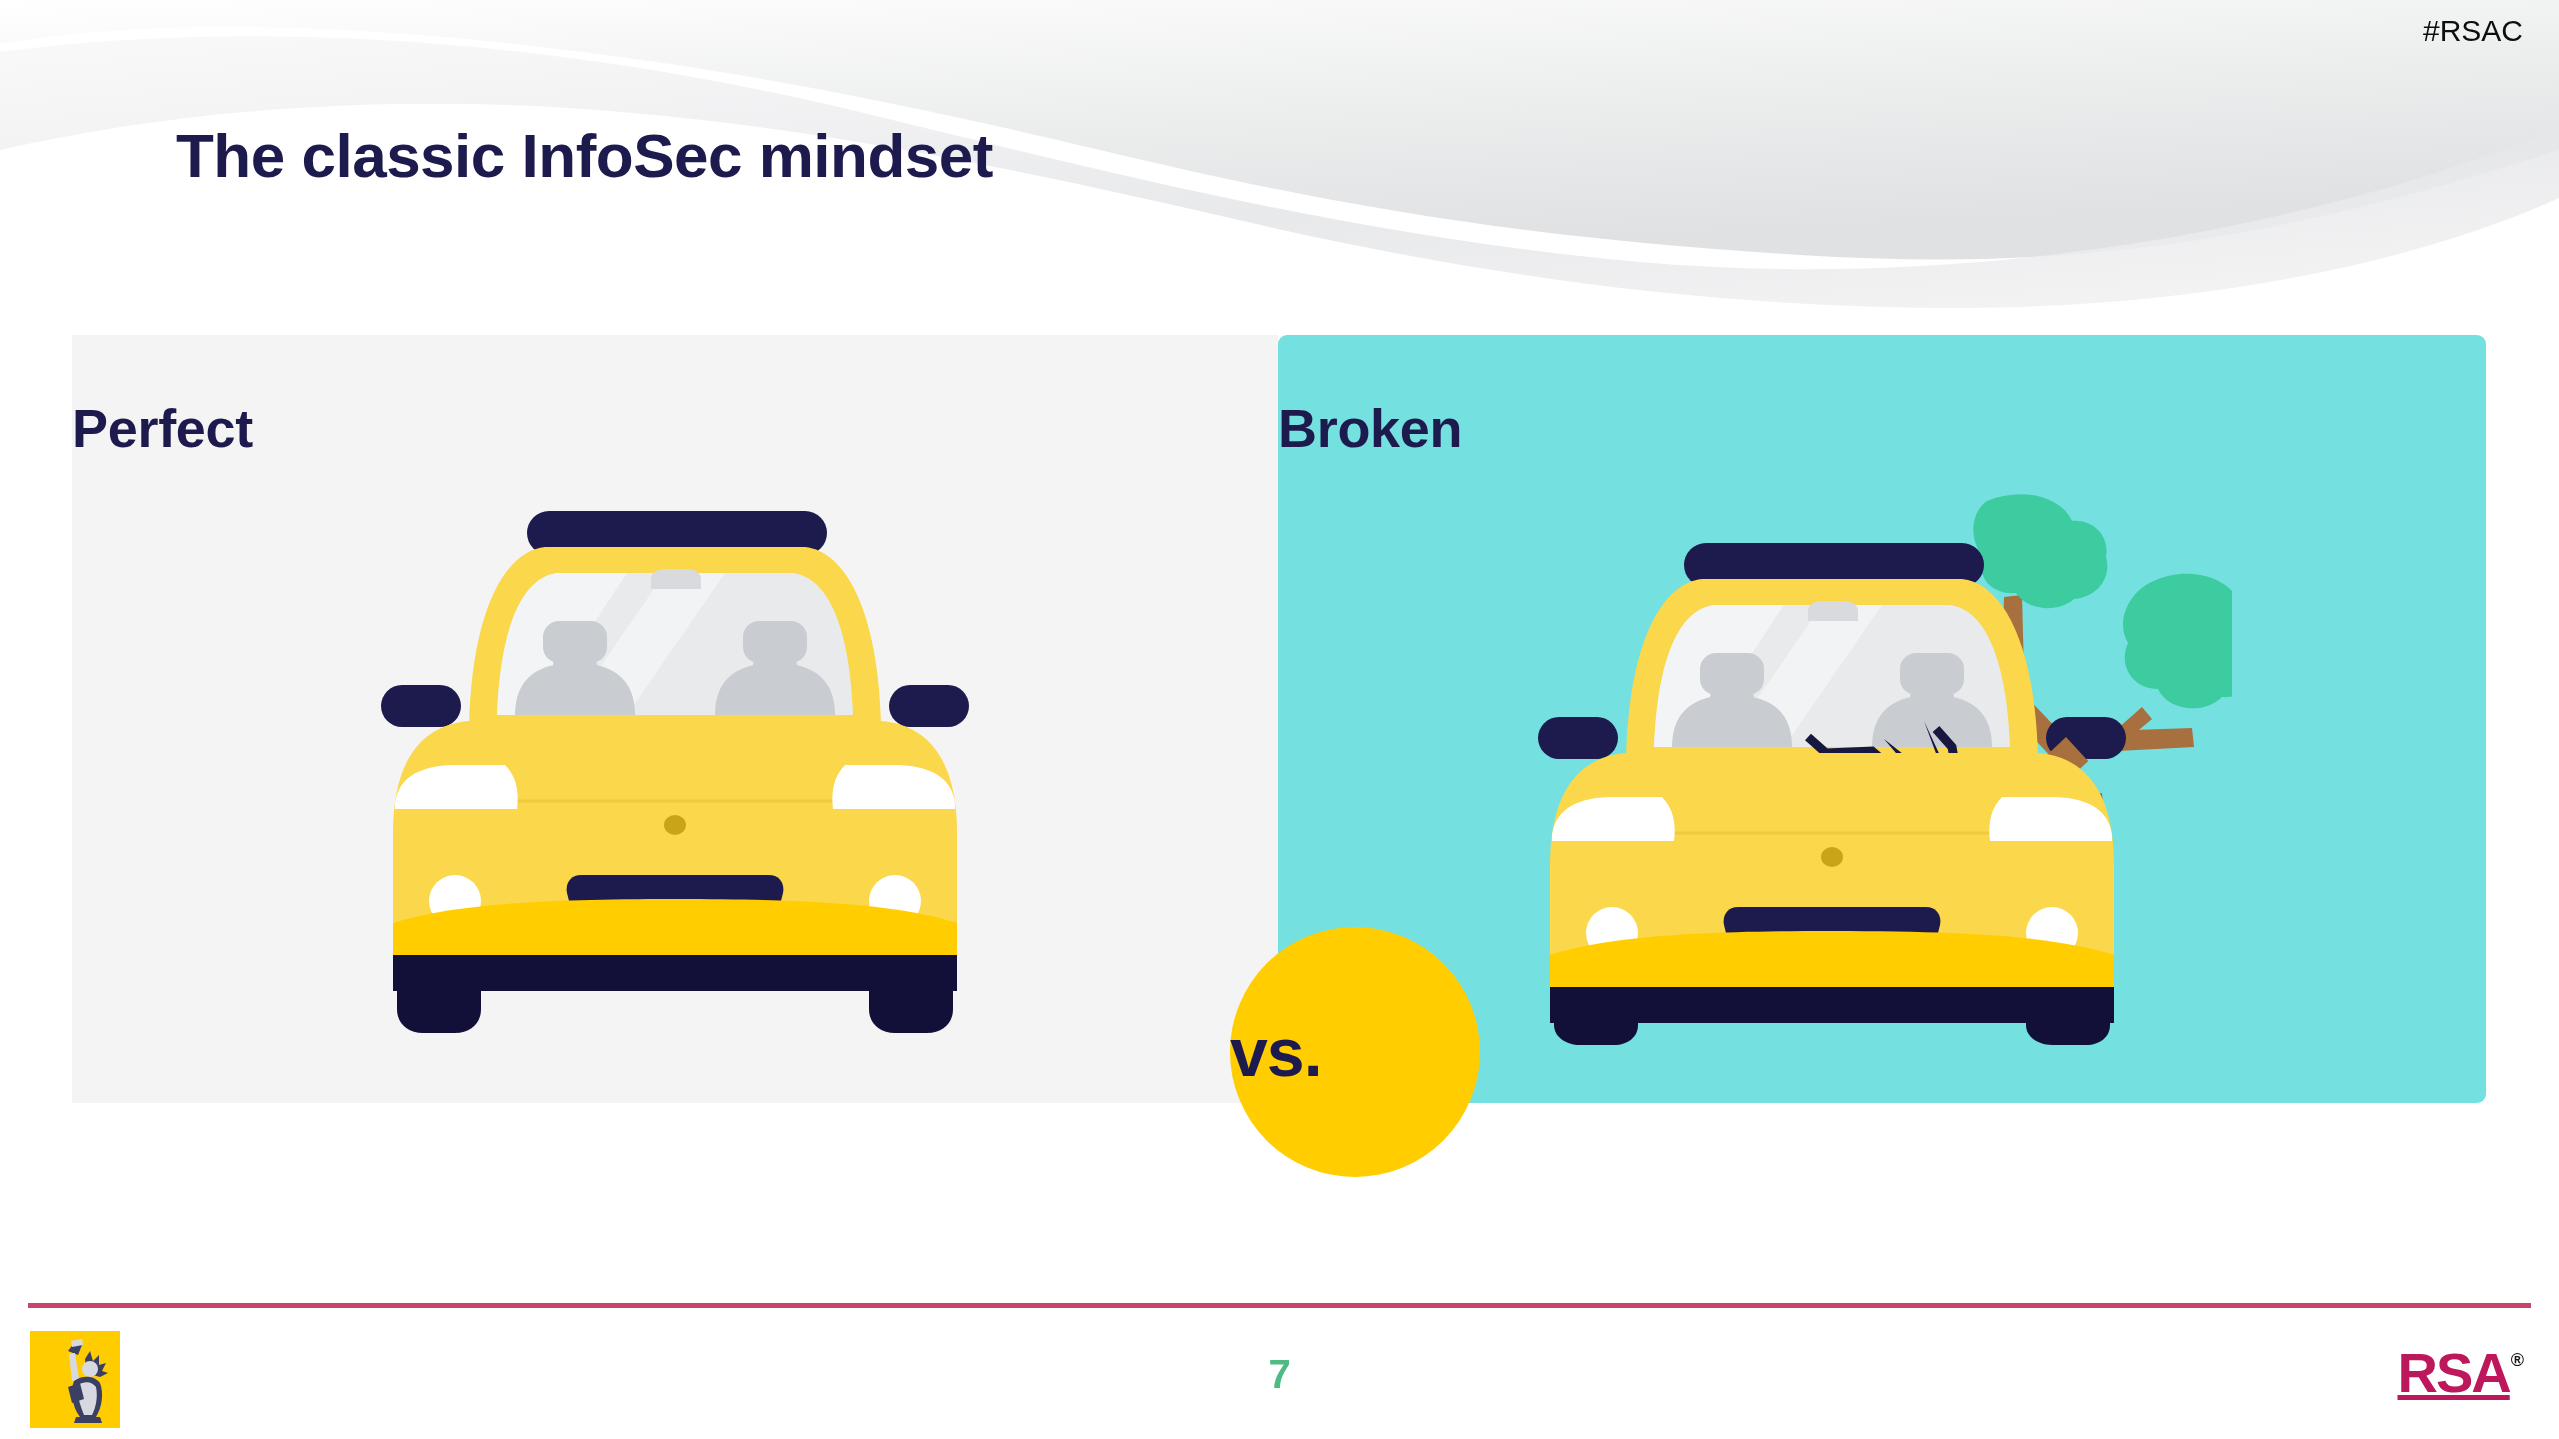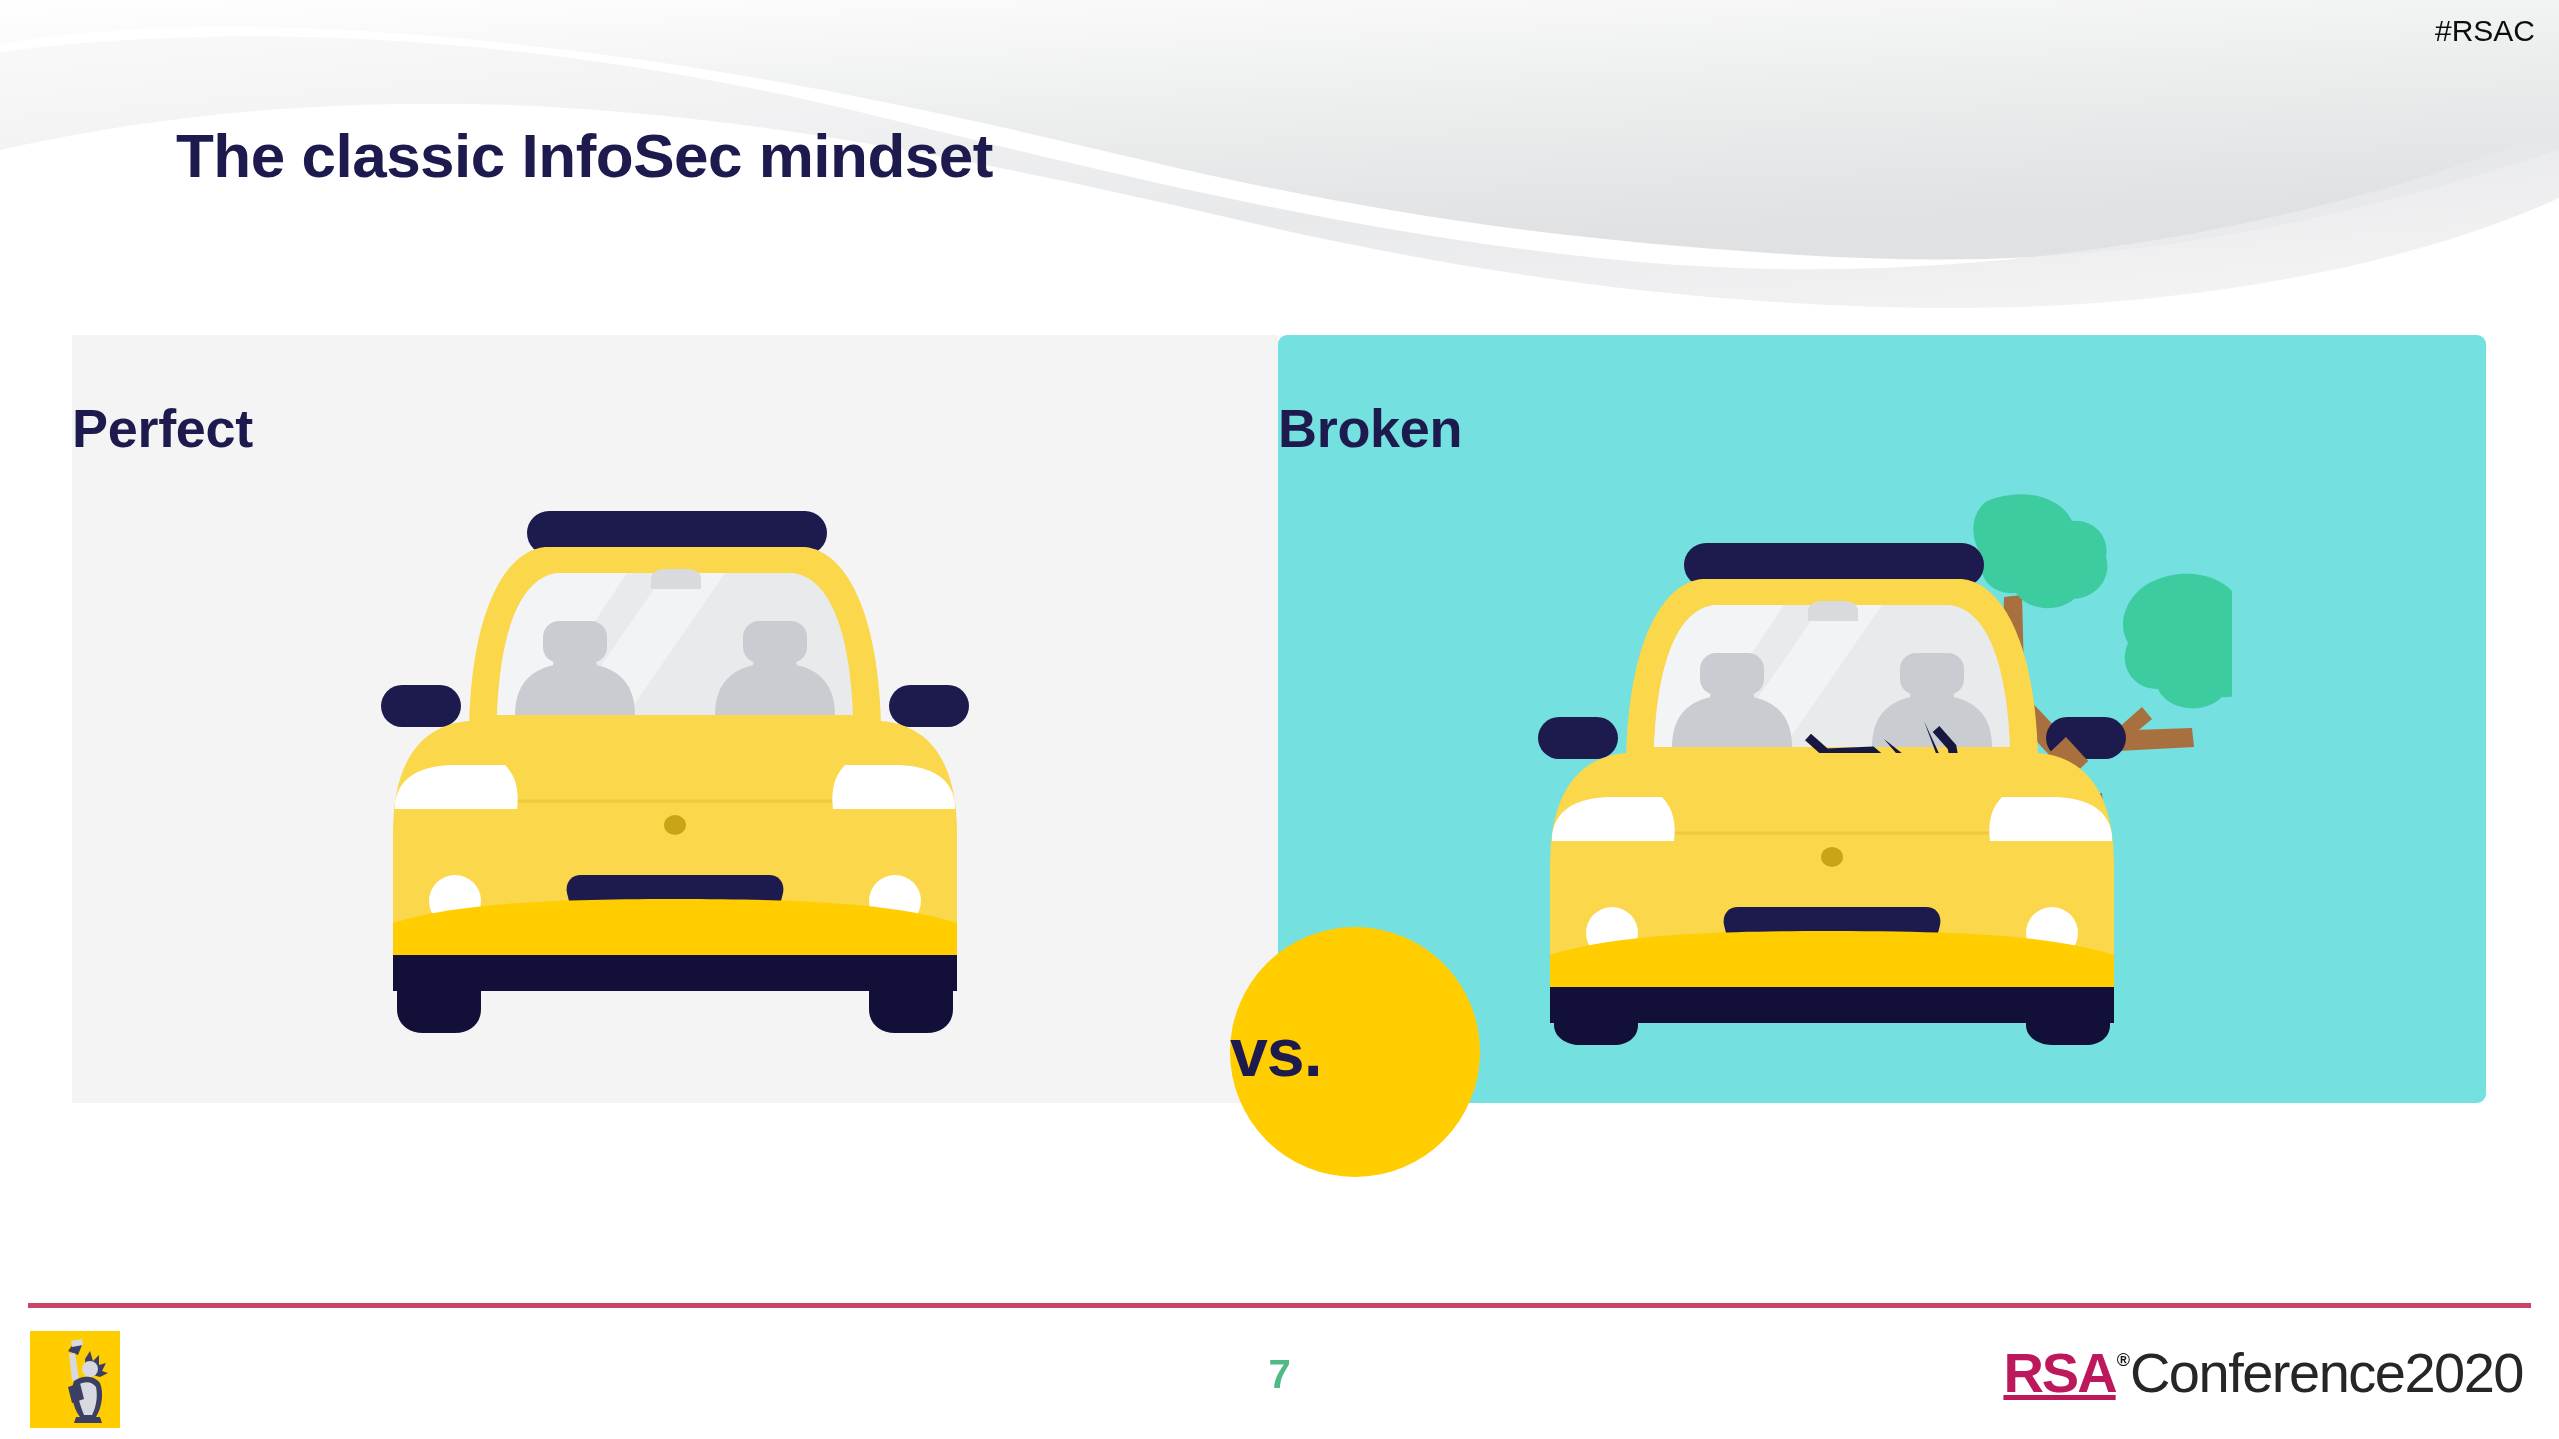--- a/index.html
+++ b/index.html
@@ -18,21 +18,21 @@
   
   #header-wave {
     position: absolute;
     left: 0; top: 0;
     width: 2559px;
     height: 330px;
     pointer-events: none;
   }
   #hashtag {
     position: absolute;
-    right: 24px;
+    right: 36px;
     top: 14px;
     font-family: "Liberation Sans", sans-serif;
     font-size: 30px;
     font-weight: 400;
     color: #0d0d0d;
     letter-spacing: 0px;
     white-space: nowrap;
   }
   #slide-title {
     position: absolute;
@@ -364,14 +364,13 @@
       <path d="M38,80 L62,80 L64,86 L36,86 Z" fill="#3b3f63"></path>
     </g>
   </svg>
 </div>
 
 <div id="page-number">7</div>
 
 <div id="rsac-logo">
   <span id="rsa-mark">RSA</span>
   <span id="rsa-reg">®</span>
-  <span id="rsa-conference">Conference2020</span>
 </div>
 
 </body></html>

